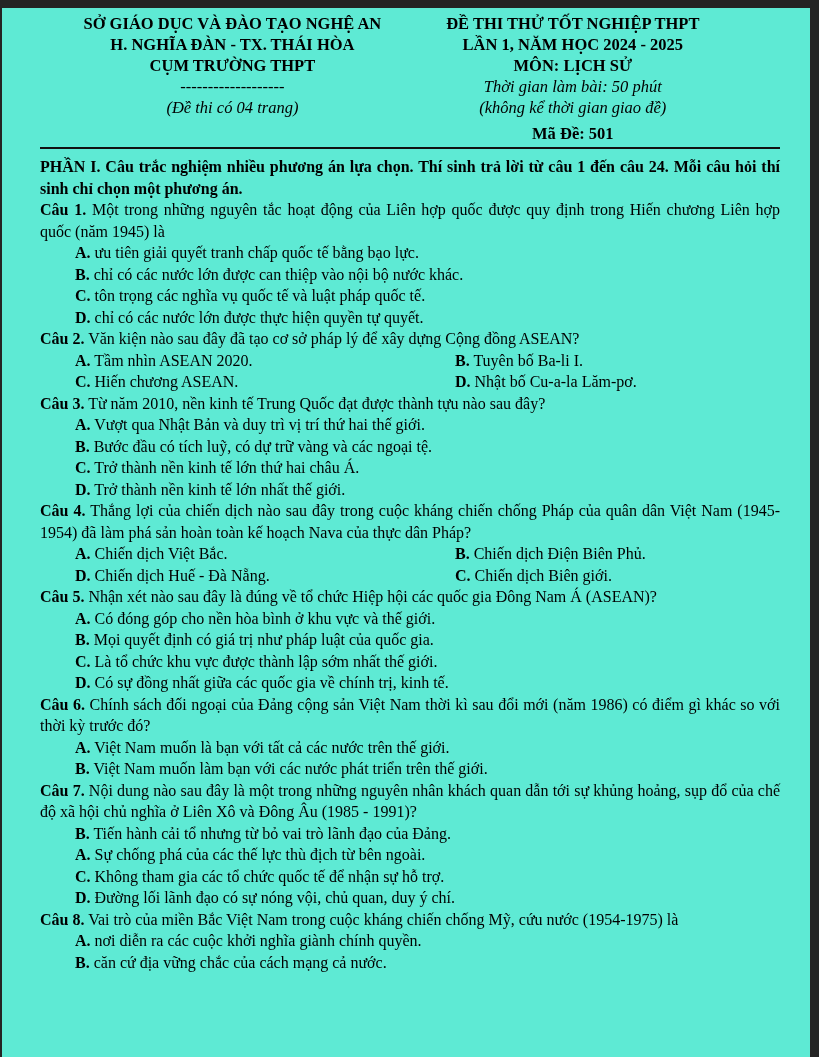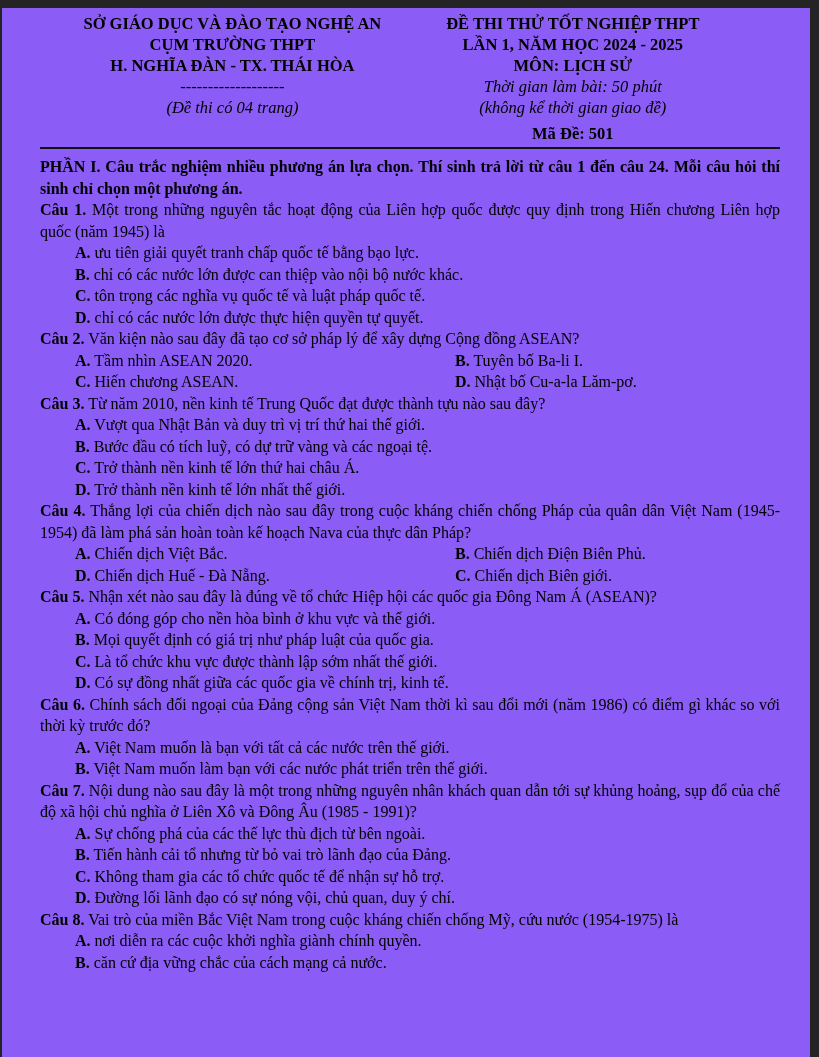--- a/index.html
+++ b/index.html
@@ -12,21 +12,21 @@
     overflow: hidden;
   }
   .topbar  { position: absolute; top: 0; left: 0; width: 100%; height: 8px; background: #242424; z-index: 3; }
   .leftbar { position: absolute; top: 0; left: 0; width: 2px; height: 100%; background: #242424; z-index: 3; }
   .rightbar{ position: absolute; top: 0; right: 0; width: 9px; height: 100%; background: #242424; z-index: 3; }
 
   .content {
     position: absolute; top: 8px; left: 2px; right: 9px; bottom: 0;
     box-sizing: border-box;
     padding: 5px 30px 0 38px;
-    background: #8b5cf6;
+    background: #5eead4;
   }
 
   
   .header { display: flex; line-height: 21px; font-size: 16.5px; }
   .h-left  { width: 52%; text-align: center; }
   .h-right { width: 40%; text-align: center; }
   .b { font-weight: bold; }
   .i { font-style: italic; text-align: center; }
   .h-line { display: block; }
   .code-line { display: block; margin-top: 5px; }
@@ -49,22 +49,22 @@
 
 <div class="topbar"></div>
 <div class="leftbar"></div>
 <div class="rightbar"></div>
 
 <div class="content">
 
   <div class="header">
     <div class="h-left">
       <span class="h-line b">SỞ GIÁO DỤC VÀ ĐÀO TẠO NGHỆ AN</span>
+      <span class="h-line b">H. NGHĨA ĐÀN - TX. THÁI HÒA</span>
       <span class="h-line b">CỤM TRƯỜNG THPT</span>
-      <span class="h-line b">H. NGHĨA ĐÀN - TX. THÁI HÒA</span>
       <span class="h-line">-------------------</span>
       <span class="h-line i">(Đề thi có 04 trang)</span>
     </div>
     <div class="h-right">
       <span class="h-line b">ĐỀ THI THỬ TỐT NGHIỆP THPT</span>
       <span class="h-line b">LẦN 1, NĂM HỌC 2024 - 2025</span>
       <span class="h-line b">MÔN: LỊCH SỬ</span>
       <span class="h-line i">Thời gian làm bài: 50 phút</span>
       <span class="h-line i">(không kể thời gian giao đề)</span>
       <span class="code-line b">Mã Đề: 501</span>
@@ -132,22 +132,22 @@
       <p class="q-head"><b>Câu 6.</b> <span>Chính sách đối ngoại của Đảng cộng sản Việt Nam thời kì sau đổi mới (năm 1986) có điểm gì khác so với thời kỳ trước đó?</span></p>
       <div>
         <p class="opt"><b>A.</b> <span>Việt Nam muốn là bạn với tất cả các nước trên thế giới.</span></p>
         <p class="opt"><b>B.</b> <span>Việt Nam muốn làm bạn với các nước phát triển trên thế giới.</span></p>
       </div>
     </div>
 
     <div>
       <p class="q-head"><b>Câu 7.</b> <span>Nội dung nào sau đây là một trong những nguyên nhân khách quan dẫn tới sự khủng hoảng, sụp đổ của chế độ xã hội chủ nghĩa ở Liên Xô và Đông Âu (1985 - 1991)?</span></p>
       <div>
+        <p class="opt"><b>B.</b> <span>Tiến hành cải tổ nhưng từ bỏ vai trò lãnh đạo của Đảng.</span></p>
         <p class="opt"><b>A.</b> <span>Sự chống phá của các thế lực thù địch từ bên ngoài.</span></p>
-        <p class="opt"><b>B.</b> <span>Tiến hành cải tổ nhưng từ bỏ vai trò lãnh đạo của Đảng.</span></p>
         <p class="opt"><b>C.</b> <span>Không tham gia các tổ chức quốc tế để nhận sự hỗ trợ.</span></p>
         <p class="opt"><b>D.</b> <span>Đường lối lãnh đạo có sự nóng vội, chủ quan, duy ý chí.</span></p>
       </div>
     </div>
 
     <div>
       <p class="q-head"><b>Câu 8.</b> <span>Vai trò của miền Bắc Việt Nam trong cuộc kháng chiến chống Mỹ, cứu nước (1954-1975) là</span></p>
       <div>
         <p class="opt"><b>A.</b> <span>nơi diễn ra các cuộc khởi nghĩa giành chính quyền.</span></p>
         <p class="opt"><b>B.</b> <span>căn cứ địa vững chắc của cách mạng cả nước.</span></p>

